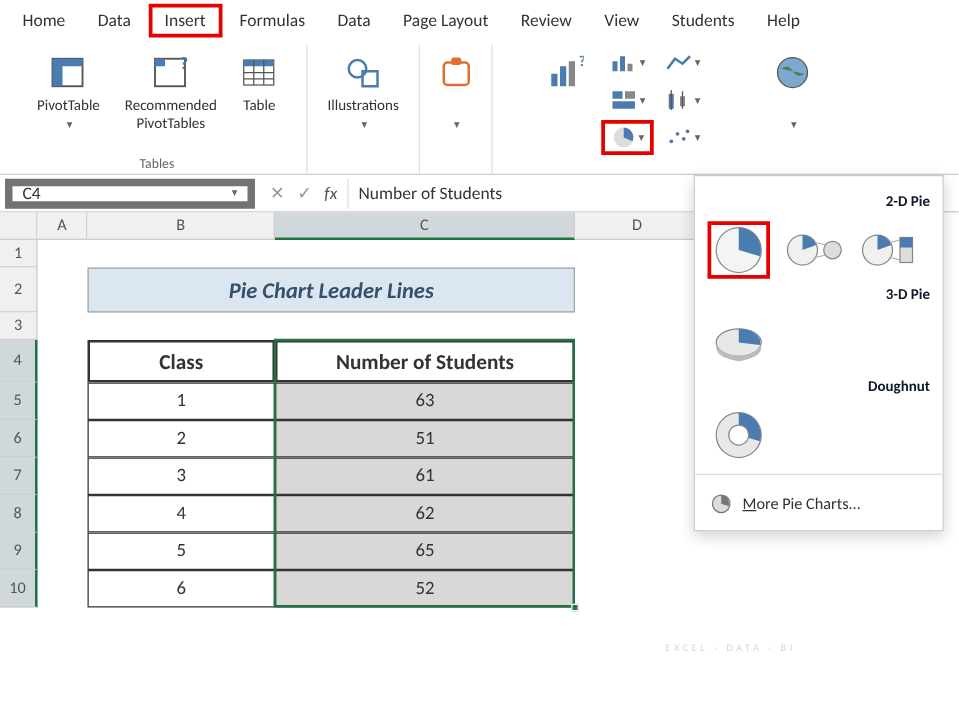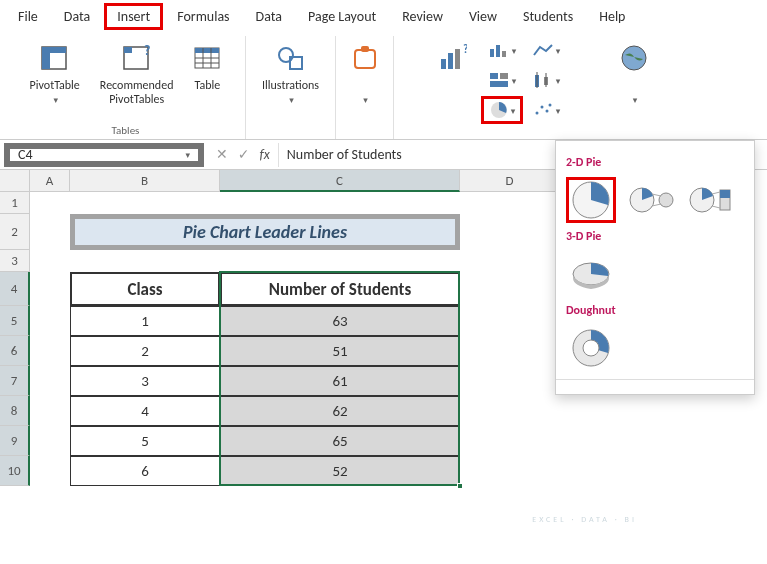--- a/index.html
+++ b/index.html
@@ -38,47 +38,47 @@
   .col-headers { display: flex; position: absolute; left: 30px; top: 0; }
   .col-header { height: 22px; background: #f0f0f0; border-right: 1px solid #ccc; border-bottom: 1px solid #ccc; display: flex; align-items: center; justify-content: center; font-size: 13px; color: #555; }
   .col-header.selected { background: #d0d8dc; border-bottom: 2px solid #217346; }
   .row-headers { position: absolute; left: 0; top: 22px; }
   .row-header { width: 30px; background: #f0f0f0; border-right: 1px solid #ccc; border-bottom: 1px solid #ccc; display: flex; align-items: center; justify-content: center; font-size: 13px; color: #555; }
   .row-header.selected { background: #d0d8dc; border-right: 2px solid #217346; }
   
   .cells { position: absolute; left: 30px; top: 22px; }
   .cell { position: absolute; border-right: 1px solid #e0e0e0; border-bottom: 1px solid #e0e0e0; display: flex; align-items: center; padding: 0 4px; background: #fff; }
   
-  .title-cell { background: #dce6f0; font-style: italic; font-weight: bold; color: #33506d; font-size: 18px; justify-content: center; border: 5px solid #a3a3a3; }
+  .title-cell { background: #dce6f0; font-style: italic; font-weight: bold; color: #33506d; font-size: 18px; justify-content: center; border: 1px solid #a3a3a3; }
   .header-cell { font-weight: bold; font-size: 17px; justify-content: center; border: 2px solid #333; background: #fff; }
   .data-cell { justify-content: center; font-size: 15px; border: 1px solid #333; }
   .data-cell.selcol { background: #d8d8d8; }
   
   .selection-border { position: absolute; border: 2px solid #217346; pointer-events: none; }
   .selection-handle { position: absolute; width: 6px; height: 6px; background: #217346; border: 1px solid #fff; }
   
   
   .pie-panel { position: absolute; right: 12px; top: 140px; width: 200px; background: #fff; border: 1px solid #ccc; box-shadow: 0 4px 12px rgba(0,0,0,0.2); padding: 8px 10px 6px 10px; z-index: 10; }
-  .pie-panel h4 { font-size: 12px; font-weight: bold; color: #be185d; margin: 6px 0 8px 0; }
+  .pie-panel h4 { font-size: 12px; font-weight: bold; color: #0f172a; margin: 6px 0 8px 0; text-align: right; }
   .pie-options { display: flex; gap: 10px; align-items: center; flex-wrap: wrap;}
   .pie-opt { width: 50px; height: 46px; display: flex; align-items: center; justify-content: center; cursor: pointer; }
   .pie-opt.highlighted { border: 3px solid #e60000; }
   .pie-panel-divider { border-top: 1px solid #ddd; margin: 8px -10px; }
   .more-pie { display: flex; align-items: center; gap: 8px; padding: 6px 2px; cursor: pointer; font-size: 13px; }
   .more-pie .u { text-decoration: underline; }
   
   
   .watermark { position: absolute; right: 130px; bottom: 40px; font-size: 22px; color: #b8c8d0; font-weight: bold; font-style: italic; opacity: 0.7; pointer-events: none; letter-spacing: -0.5px;}
   .watermark .sub { display:block; font-size: 8px; letter-spacing: 3px; font-style: normal; font-weight: normal; text-align: right; }
 </style>
 </head>
 <body>
 
 <div class="menubar">
-  <div class="menu-item">File</div>
+  <div class="menu-item">Home</div>
   <div class="menu-item">Data</div>
   <div class="menu-item highlighted">Insert</div>
   <div class="menu-item">Formulas</div>
   <div class="menu-item">Data</div>
   <div class="menu-item">Page Layout</div>
   <div class="menu-item">Review</div>
   <div class="menu-item">View</div>
   <div class="menu-item">Students</div>
   <div class="menu-item">Help</div>
 </div>
@@ -331,17 +331,24 @@
   <div class="pie-options">
     <div class="pie-opt">
       <svg width="44" height="44">
           <circle cx="22" cy="22" r="18" fill="#e8e8e8" stroke="#888"></circle>
           <path d="M22 22 L22 4 A18 18 0 0 1 39 27 Z" fill="#4a7cb0"></path>
           <circle cx="22" cy="22" r="8" fill="#fff" stroke="#888"></circle>
         </svg>
     </div>
   </div>
   <div class="pie-panel-divider"></div>
+  <div class="more-pie">
+    <svg width="18" height="18">
+        <circle cx="9" cy="9" r="7" fill="#ddd" stroke="#777"></circle>
+        <path d="M9 9 L9 2 A7 7 0 0 1 15 11 Z" fill="#777"></path>
+      </svg>
+    <span><span class="u">M</span><span>ore Pie Charts...</span></span>
+  </div>
 </div>
 
 <div class="watermark">
   <span class="sub">EXCEL · DATA · BI</span>
 </div>
 
 </body></html>

